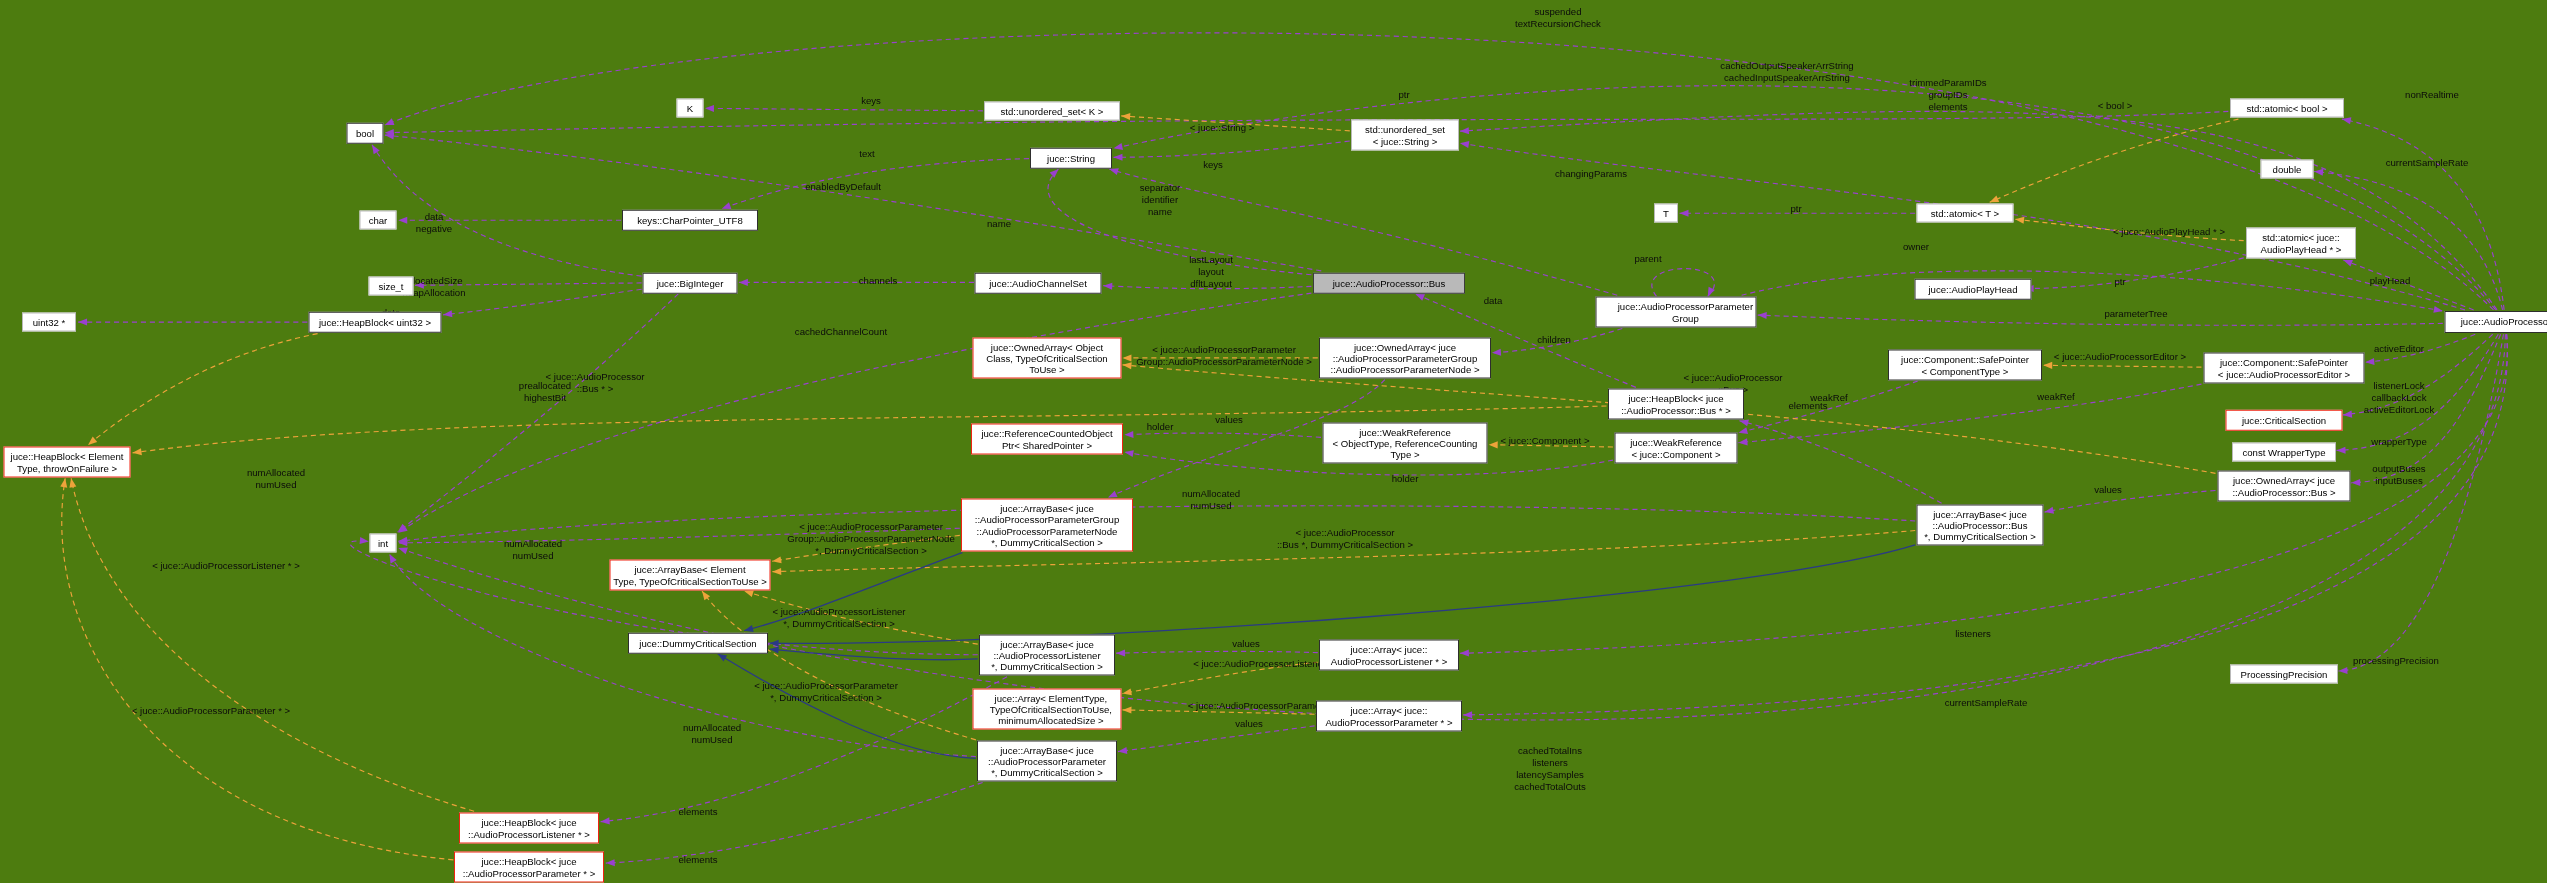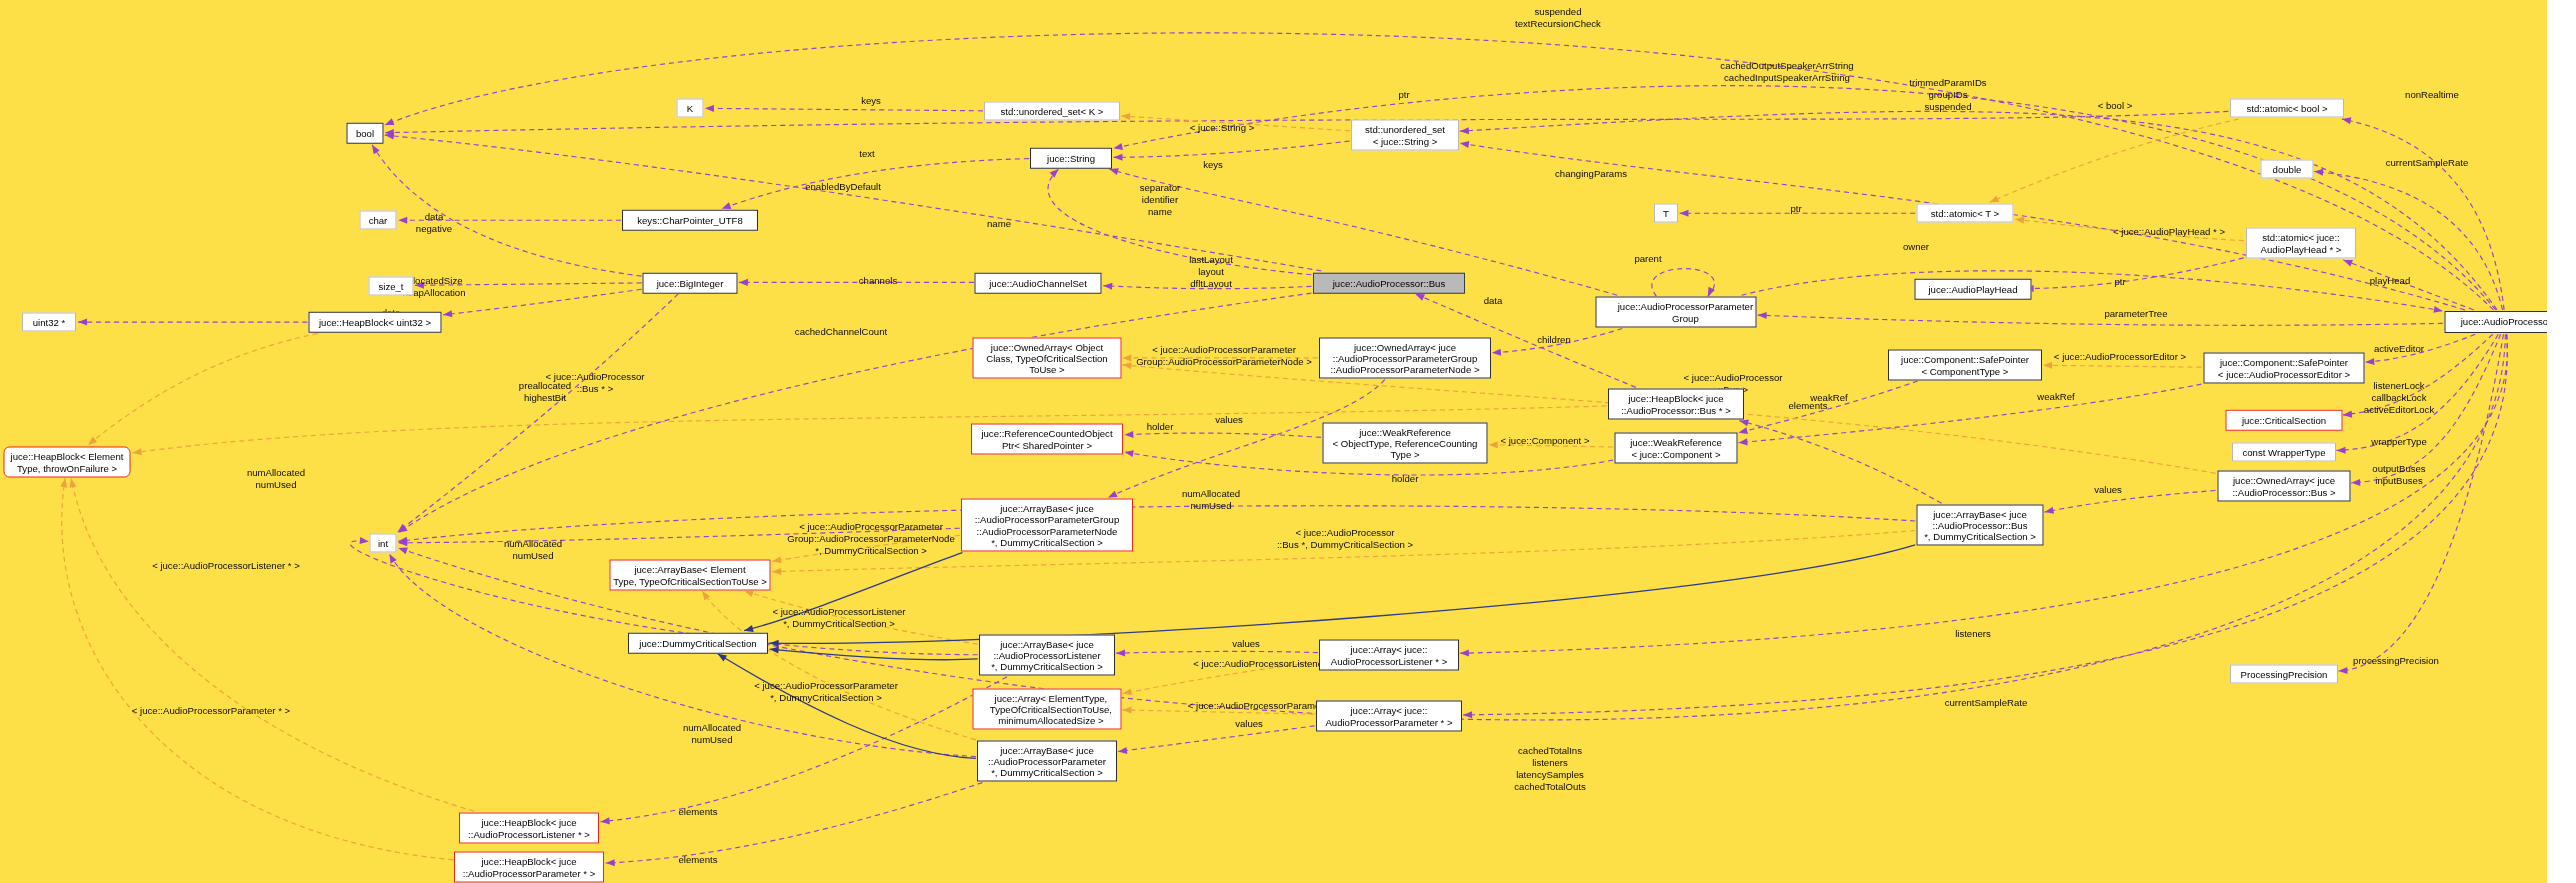--- a/index.html
+++ b/index.html
@@ -1,16 +1,16 @@
 <!DOCTYPE html>
 <html style="font-size:10.3px"><head>
 <meta charset="utf-8">
 <style>
   html,body{margin:0;padding:0;background:#ffffff;}
-  #canvas{position:relative;width:2547px;height:883px;background:#fde047;overflow:hidden;
+  #canvas{position:relative;width:2547px;height:883px;background:#4d7c0f;overflow:hidden;
           font-family:"Liberation Sans",sans-serif;}
   svg#wires{position:absolute;left:0;top:0;width:2576px;height:883px;overflow:visible;}
   .node{position:absolute;transform:translate(-50%,-50%);background:#ffffff;color:#000;
         font-size:9.6px;line-height:1.18;text-align:center;white-space:pre;
         display:flex;align-items:center;justify-content:center;padding:1.3px 3.2px;box-sizing:border-box;}
   .node.bold{border:1.3px solid #2e2e2e;}
   .node.plain{border:0.6px solid #b9b9b9;}
   .node.red{border:1.3px solid #f02311;}
   .node.focal{border:1.3px solid #3c3c3c;background:#b9b9b9;}
   .elabel{position:absolute;transform:translate(-50%,-50%);color:#0b0b0b;font-size:9.6px;
@@ -171,21 +171,21 @@
       <path d="M 479 503 L 121 503" fill="none" stroke="#9a40cf" stroke-width="1.8" stroke-dasharray="8,6"></path>
     </svg>
 <div class="elabel" style="left: 1558px; top: 18px;">suspended
 textRecursionCheck</div>
     <div class="elabel" style="left: 1787px; top: 72px;">cachedOutputSpeakerArrString
 cachedInputSpeakerArrString</div>
     <div class="elabel" style="left: 871px; top: 101px;">keys</div>
     <div class="elabel" style="left: 1213px; top: 165px;">keys</div>
     <div class="elabel" style="left: 1948px; top: 95px;">trimmedParamIDs
 groupIDs
-suspended</div>
+elements</div>
     <div class="elabel" style="left: 2432px; top: 95px;">nonRealtime</div>
     <div class="elabel" style="left: 2427px; top: 163px;">currentSampleRate</div>
     <div class="elabel" style="left: 1591px; top: 174px;">changingParams</div>
     <div class="elabel" style="left: 867px; top: 154px;">text</div>
     <div class="elabel" style="left: 843px; top: 187px;">enabledByDefault</div>
     <div class="elabel" style="left: 1160px; top: 200px;">separator
 identifier
 name</div>
     <div class="elabel" style="left: 999px; top: 224px;">name</div>
     <div class="elabel" style="left: 434px; top: 223px;">data
@@ -307,21 +307,21 @@
     <div class="node plain" style="left: 2284px; top: 452px; width: 104px; min-height: 19px;">const WrapperType</div>
     <div class="node red" style="left: 1047px; top: 439px; width: 152px; min-height: 31px;">juce::ReferenceCountedObject
 Ptr&lt; SharedPointer &gt;</div>
     <div class="node bold" style="left: 1405px; top: 443px; width: 165px; min-height: 41px;">juce::WeakReference
 &lt; ObjectType, ReferenceCounting
 Type &gt;</div>
     <div class="node bold" style="left: 1676px; top: 448px; width: 123px; min-height: 31px;">juce::WeakReference
 &lt; juce::Component &gt;</div>
     <div class="node bold" style="left: 2284px; top: 486px; width: 133px; min-height: 31px;">juce::OwnedArray&lt; juce
 ::AudioProcessor::Bus &gt;</div>
-    <div class="node red" style="left: 67px; top: 462px; width: 127px; min-height: 31px; border-radius: 6px;">juce::HeapBlock&lt; Element
+    <div class="node red" style="left: 67px; top: 462px; width: 127px; min-height: 31px;">juce::HeapBlock&lt; Element
 Type, throwOnFailure &gt;</div>
     <div class="node plain" style="left: 383px; top: 543px; width: 27px; min-height: 19px;">int</div>
     <div class="node red" style="left: 1047px; top: 525px; width: 172px; min-height: 53px;">juce::ArrayBase&lt; juce
 ::AudioProcessorParameterGroup
 ::AudioProcessorParameterNode
 *, DummyCriticalSection &gt;</div>
     <div class="node bold" style="left: 1980px; top: 525px; width: 127px; min-height: 41px;">juce::ArrayBase&lt; juce
 ::AudioProcessor::Bus
 *, DummyCriticalSection &gt;</div>
     <div class="node red" style="left: 690px; top: 575px; width: 161px; min-height: 31px;">juce::ArrayBase&lt; Element

